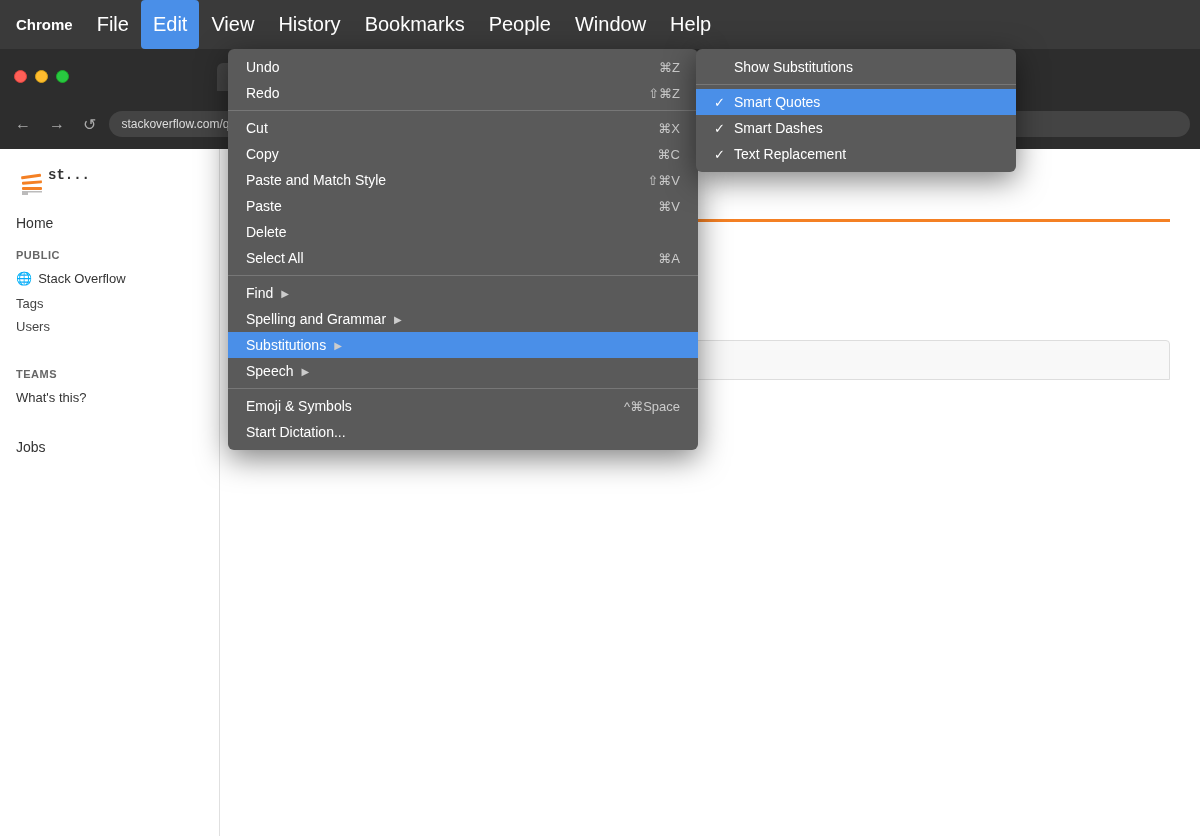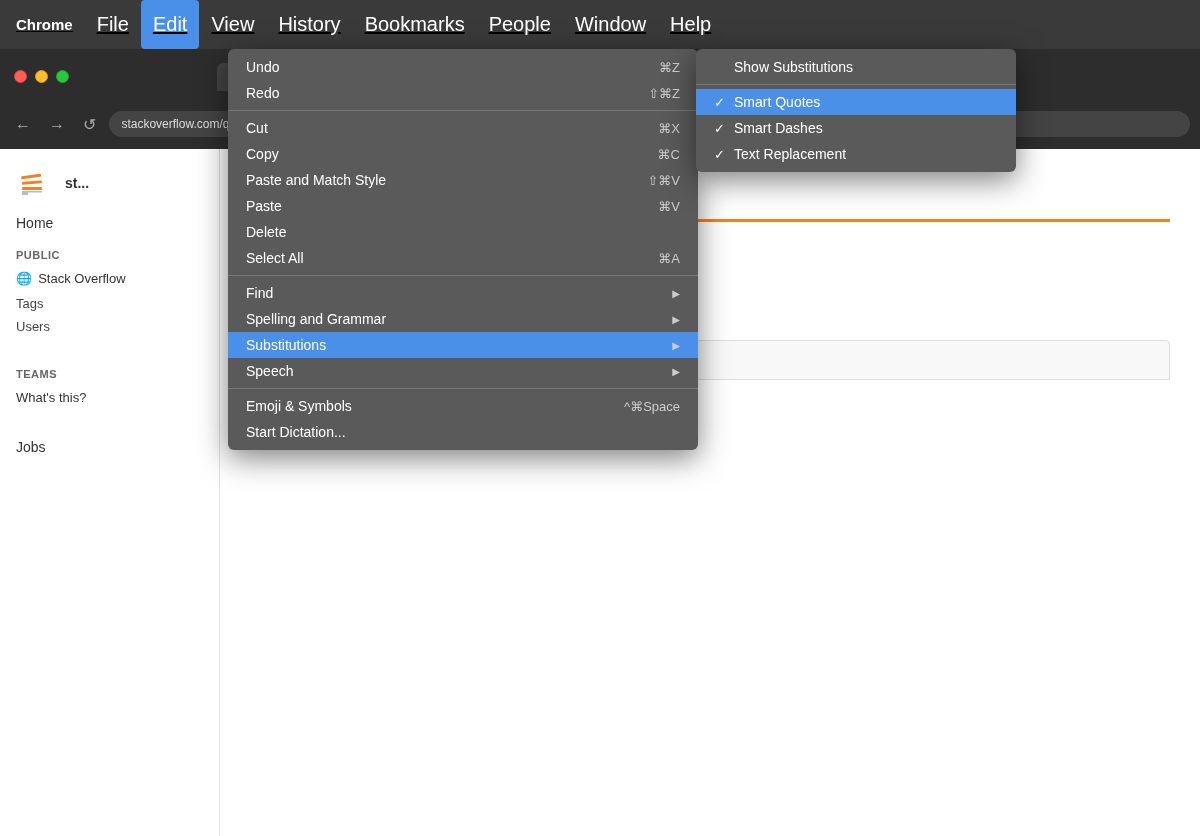--- a/index.html
+++ b/index.html
@@ -14,21 +14,20 @@
 
     
     #menubar {
       width: 100%;
       height: 49px;
       background: #3a3a3a;
       display: flex;
       align-items: flex-start;
       position: relative;
       z-index: 100;
-      text-decoration: underline;
     }
     .menubar-item {
       color: #fff;
       font-size: 20px;
       padding: 0 12px;
       height: 100%;
       display: flex;
       align-items: center;
       cursor: default;
       white-space: nowrap;
@@ -129,23 +128,23 @@
     
     #sidebar {
       width: 220px;
       background: #fff;
       border-right: 1px solid #e0e0e0;
       padding-top: 10px;
       flex-shrink: 0;
     }
     .sidebar-logo {
       display: flex;
-      align-items: center;
       padding: 8px 16px;
-      gap: 17px;
+      gap: 0;
+      font-family: Liberation Mono, monospace;
     }
     .sidebar-nav-item {
       padding: 8px 16px;
       font-size: 14px;
       color: #333;
       cursor: pointer;
     }
     .sidebar-section-label {
       padding: 10px 16px 4px;
       font-size: 11px;
@@ -235,21 +234,20 @@
       width: 470px;
       background: #5a5a5a;
       border-radius: 6px;
       box-shadow: 0 8px 30px rgba(0,0,0,0.5);
       z-index: 1000;
       padding: 5px 0;
     }
     .menu-item {
       display: flex;
       align-items: center;
-      justify-content: space-between;
       padding: 5px 18px;
       font-size: 14px;
       color: #fff;
       cursor: default;
       white-space: nowrap;
     }
     .menu-item.highlighted {
       background: #4a8fe8;
     }
     .menu-item .shortcut {

